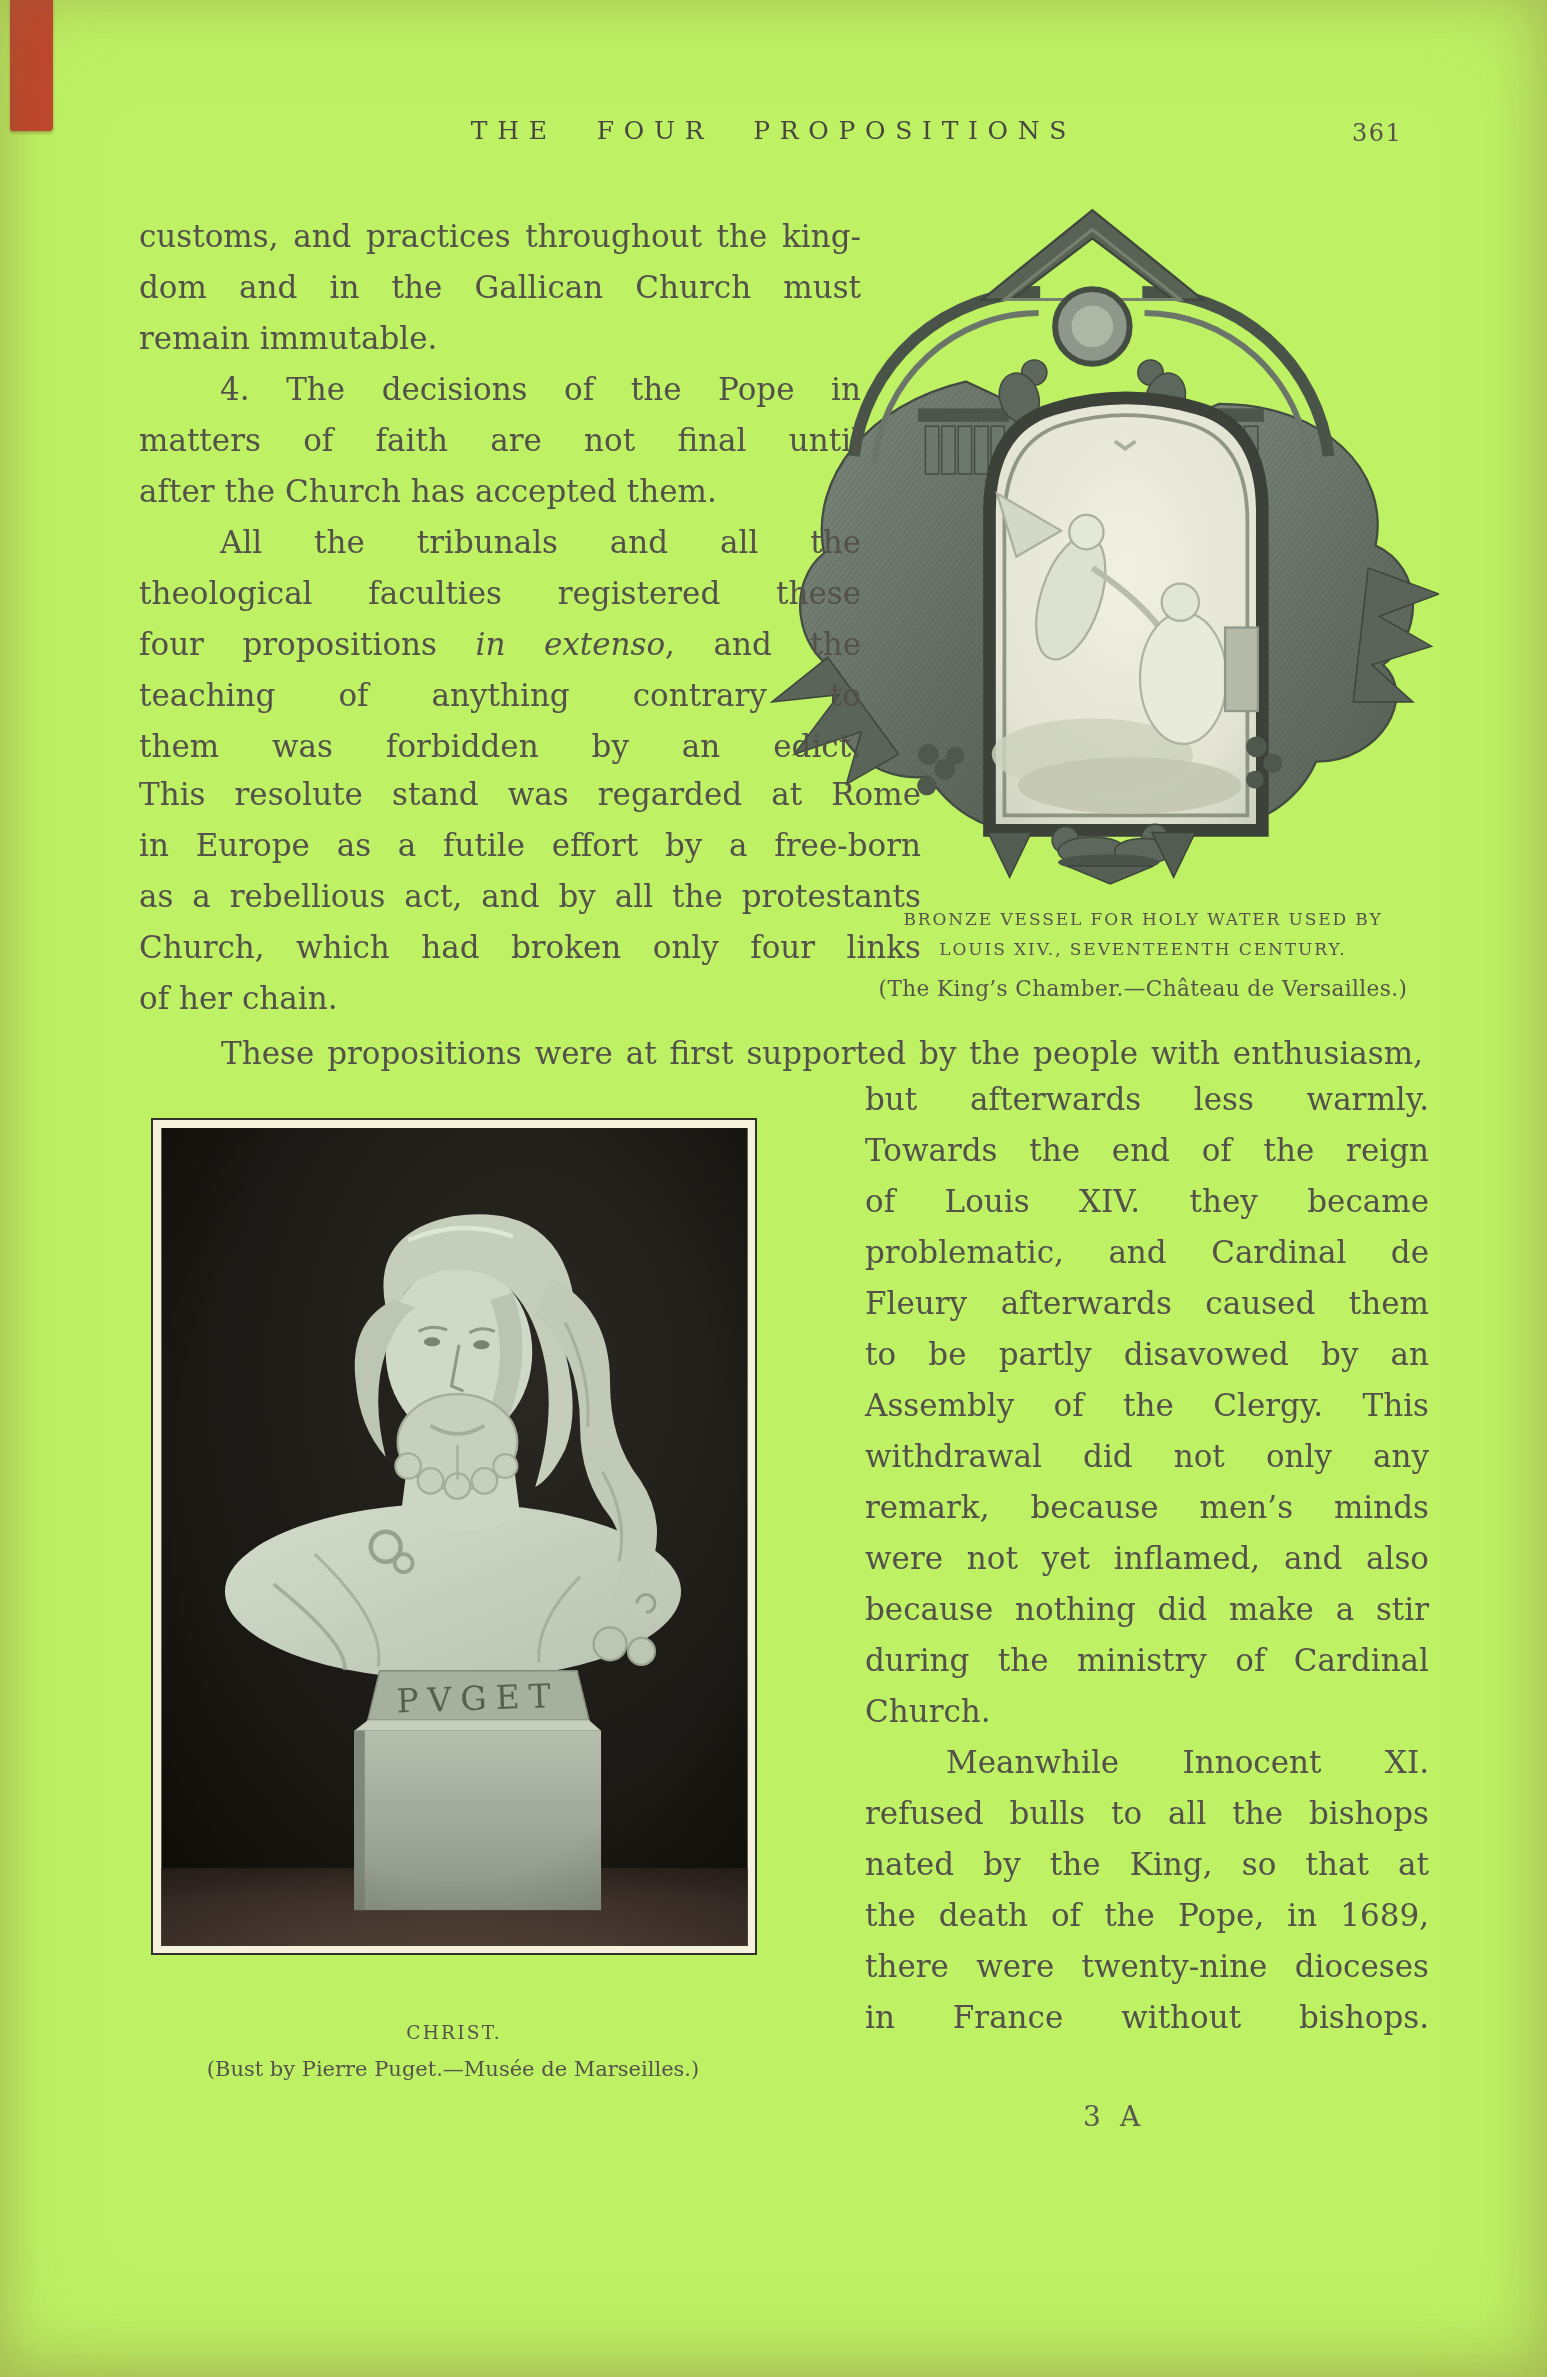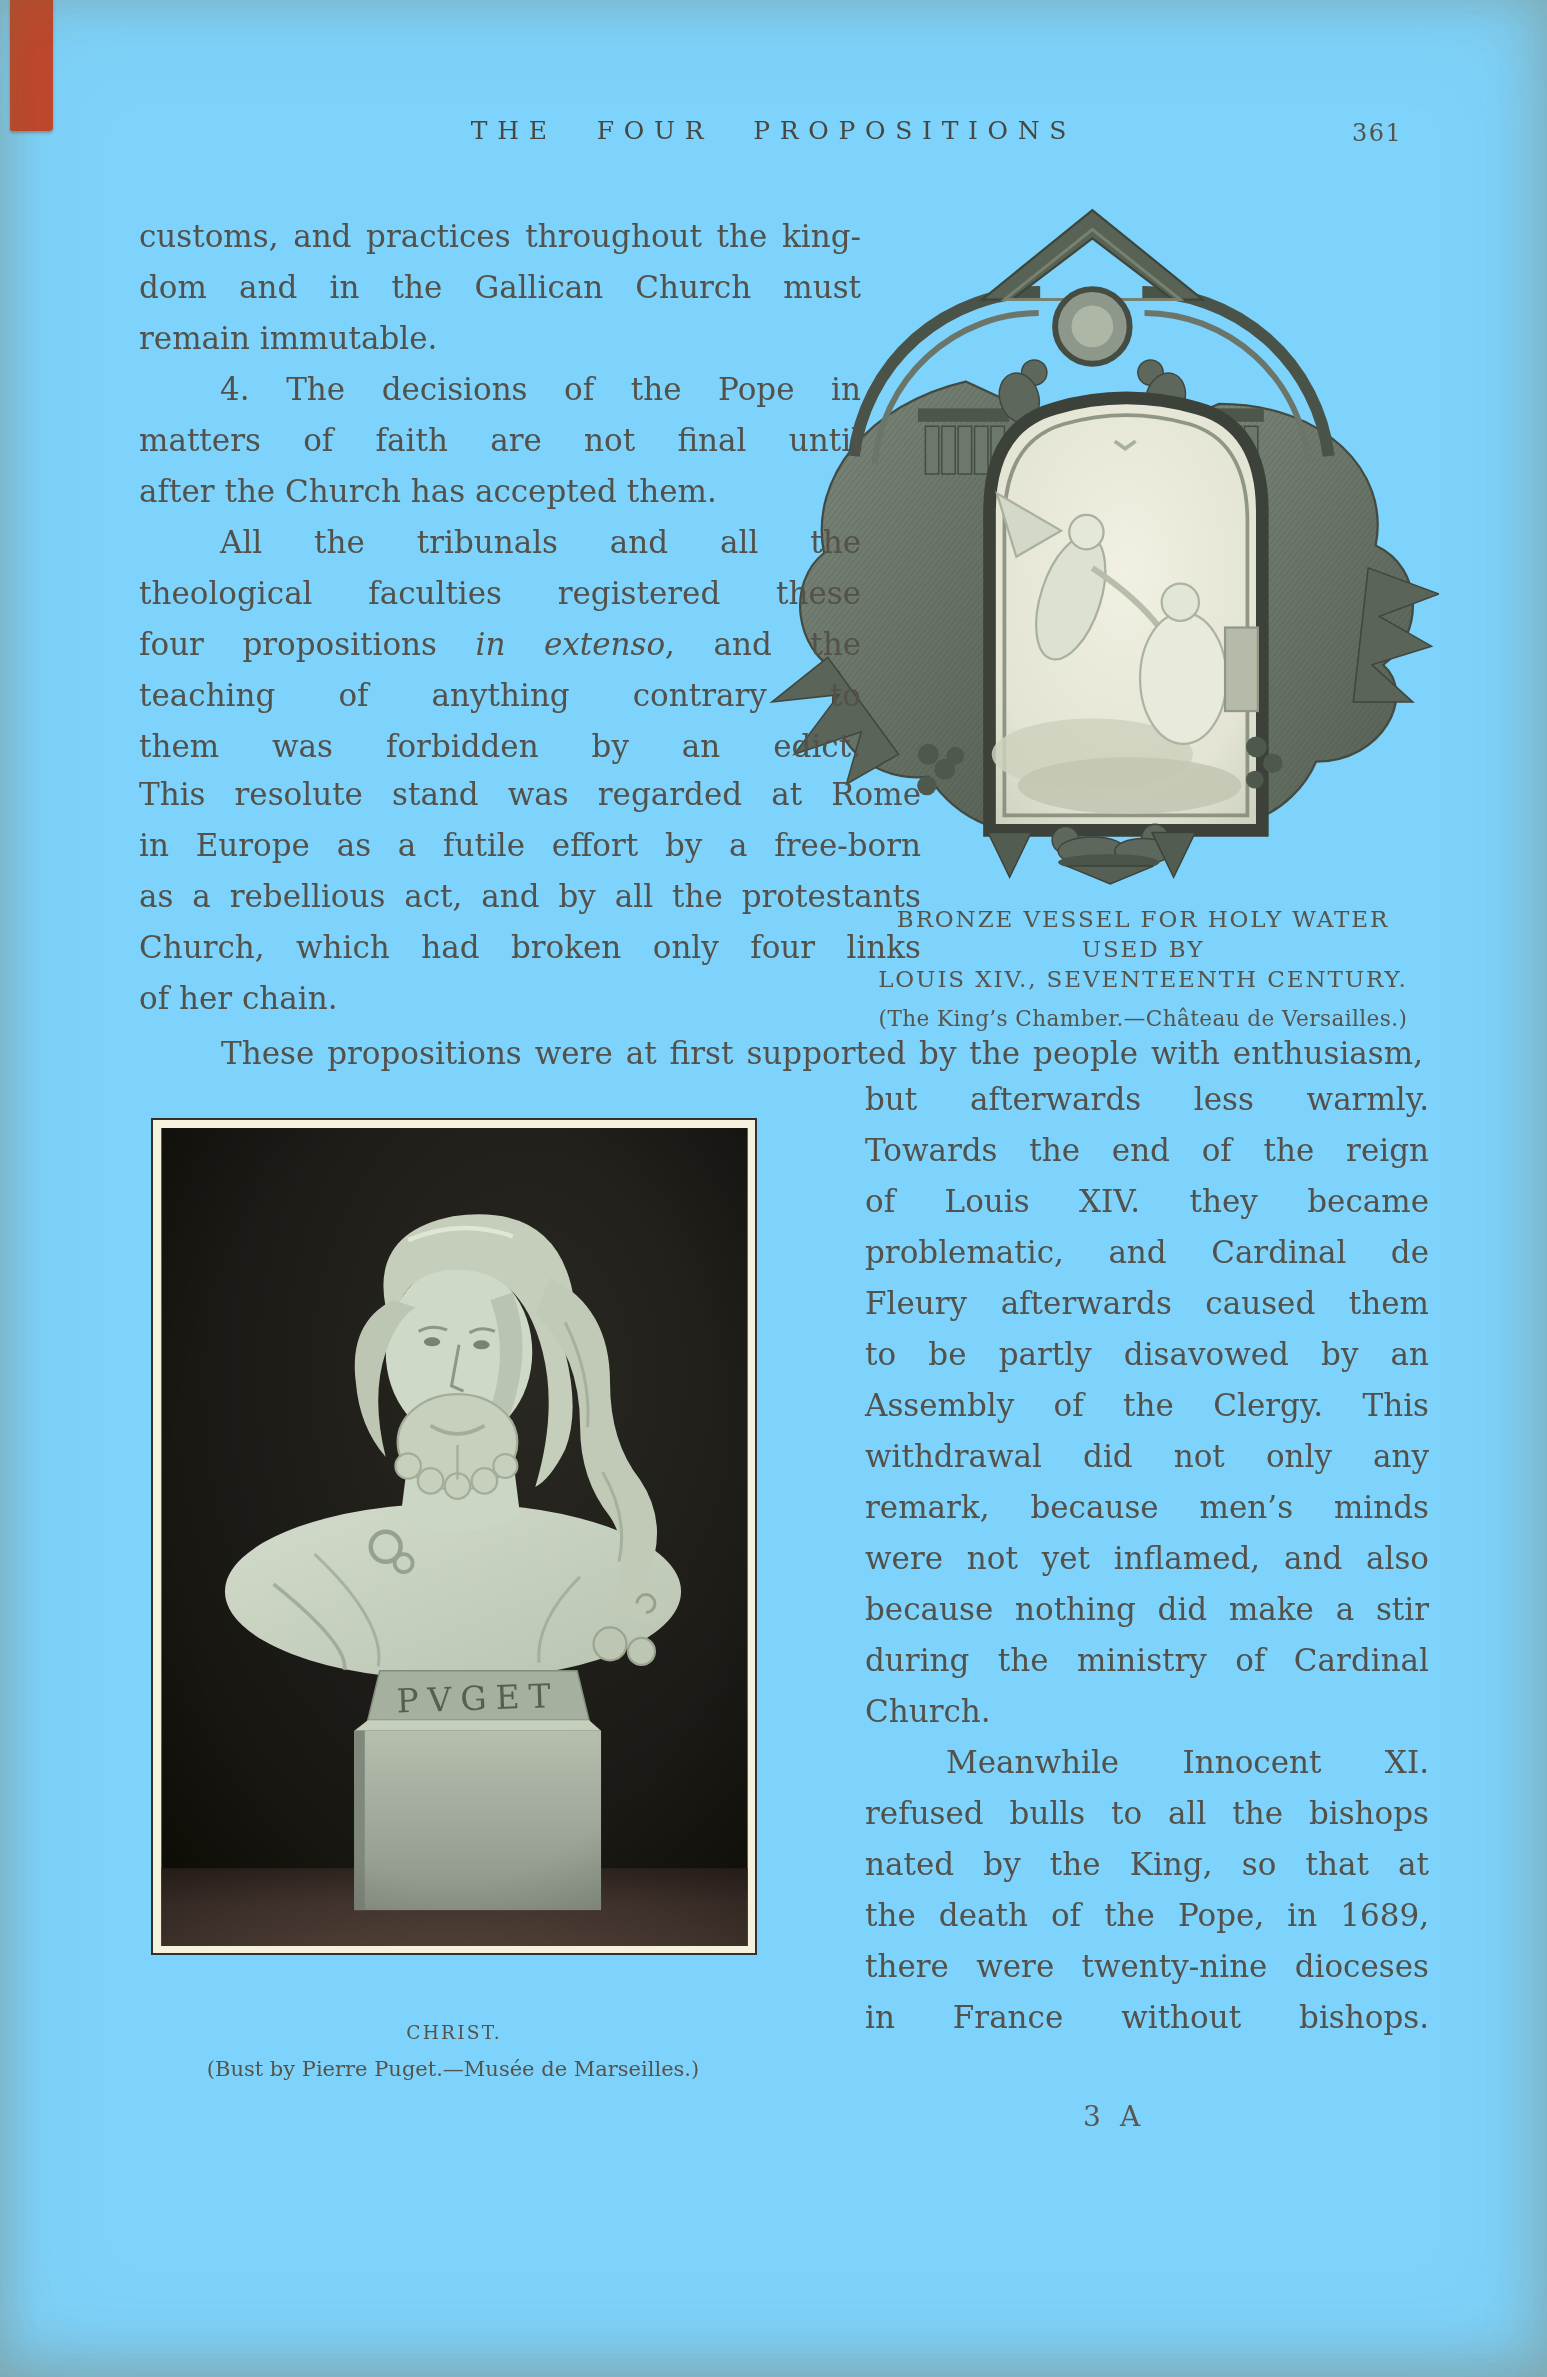--- a/index.html
+++ b/index.html
@@ -37,37 +37,37 @@
   #leftB{left:139px;top:769px;width:782px;line-height:51px;}
   #bridge{left:139px;top:1028px;width:1284px;line-height:51px;
           text-indent:82px;text-align:justify;text-align-last:justify;}
   #rightcol{left:865px;top:1074px;width:564px;line-height:51px;}
   .tline{text-align:justify;text-align-last:justify;text-justify:inter-word;}
   .tline.last{text-align-last:left;}
   .tline.ind{text-indent:81px;}
   .it{font-style:italic;}
   .vessel{position:absolute;left:742px;top:180px;width:697px;height:705px;}
   .vcap{position:absolute;left:861px;top:904px;width:564px;text-align:center;color:#56544b;}
-  .vcap .l1,.vcap .l2{font-size:23px;letter-spacing:1.9px;line-height:30px;}
+  .vcap .l1,.vcap .l2{font-size:17px;letter-spacing:1.9px;line-height:30px;}
   .vcap .l3{font-size:21.6px;letter-spacing:0.4px;margin-top:12px;}
   .bustframe{
     position:absolute;left:151px;top:1118px;width:606px;height:837px;
     border:2.2px solid #33312b;background:#f6f1dd;padding:7.5px;box-sizing:border-box;
   }
   .bustframe svg{display:block;width:100%;height:100%;}
   .bcap-title{position:absolute;left:151px;top:2022px;width:606px;text-align:center;
               font-size:18.6px;letter-spacing:2.2px;color:#55534a;}
   .bcap-sub{position:absolute;left:104px;top:2057px;width:698px;text-align:center;
             font-size:21px;color:#55534a;}
   .sig{position:absolute;left:1083px;top:2100px;font-size:28px;letter-spacing:5.2px;color:#5a584f;}
 </style>
 </head>
 <body>
 
-<div class="page" style="background: #7dd3fc; text-decoration: underline;">
+<div class="page" style="background: #bef264; text-decoration: underline;">
 
   <div class="redtab" style="background: rgb(192, 71, 45);"></div>
 
   <div class="htitle">THE FOUR PROPOSITIONS</div>
   <div class="pagenum">361</div>
 
   <svg class="vessel" viewBox="0 0 935 945" aria-hidden="true">
     <defs>
       <pattern id="hv" width="6" height="6" patternUnits="userSpaceOnUse" patternTransform="rotate(38)">
         <line x1="0" y1="0" x2="0" y2="6" stroke="#3f463d" stroke-width="1.3"></line>

